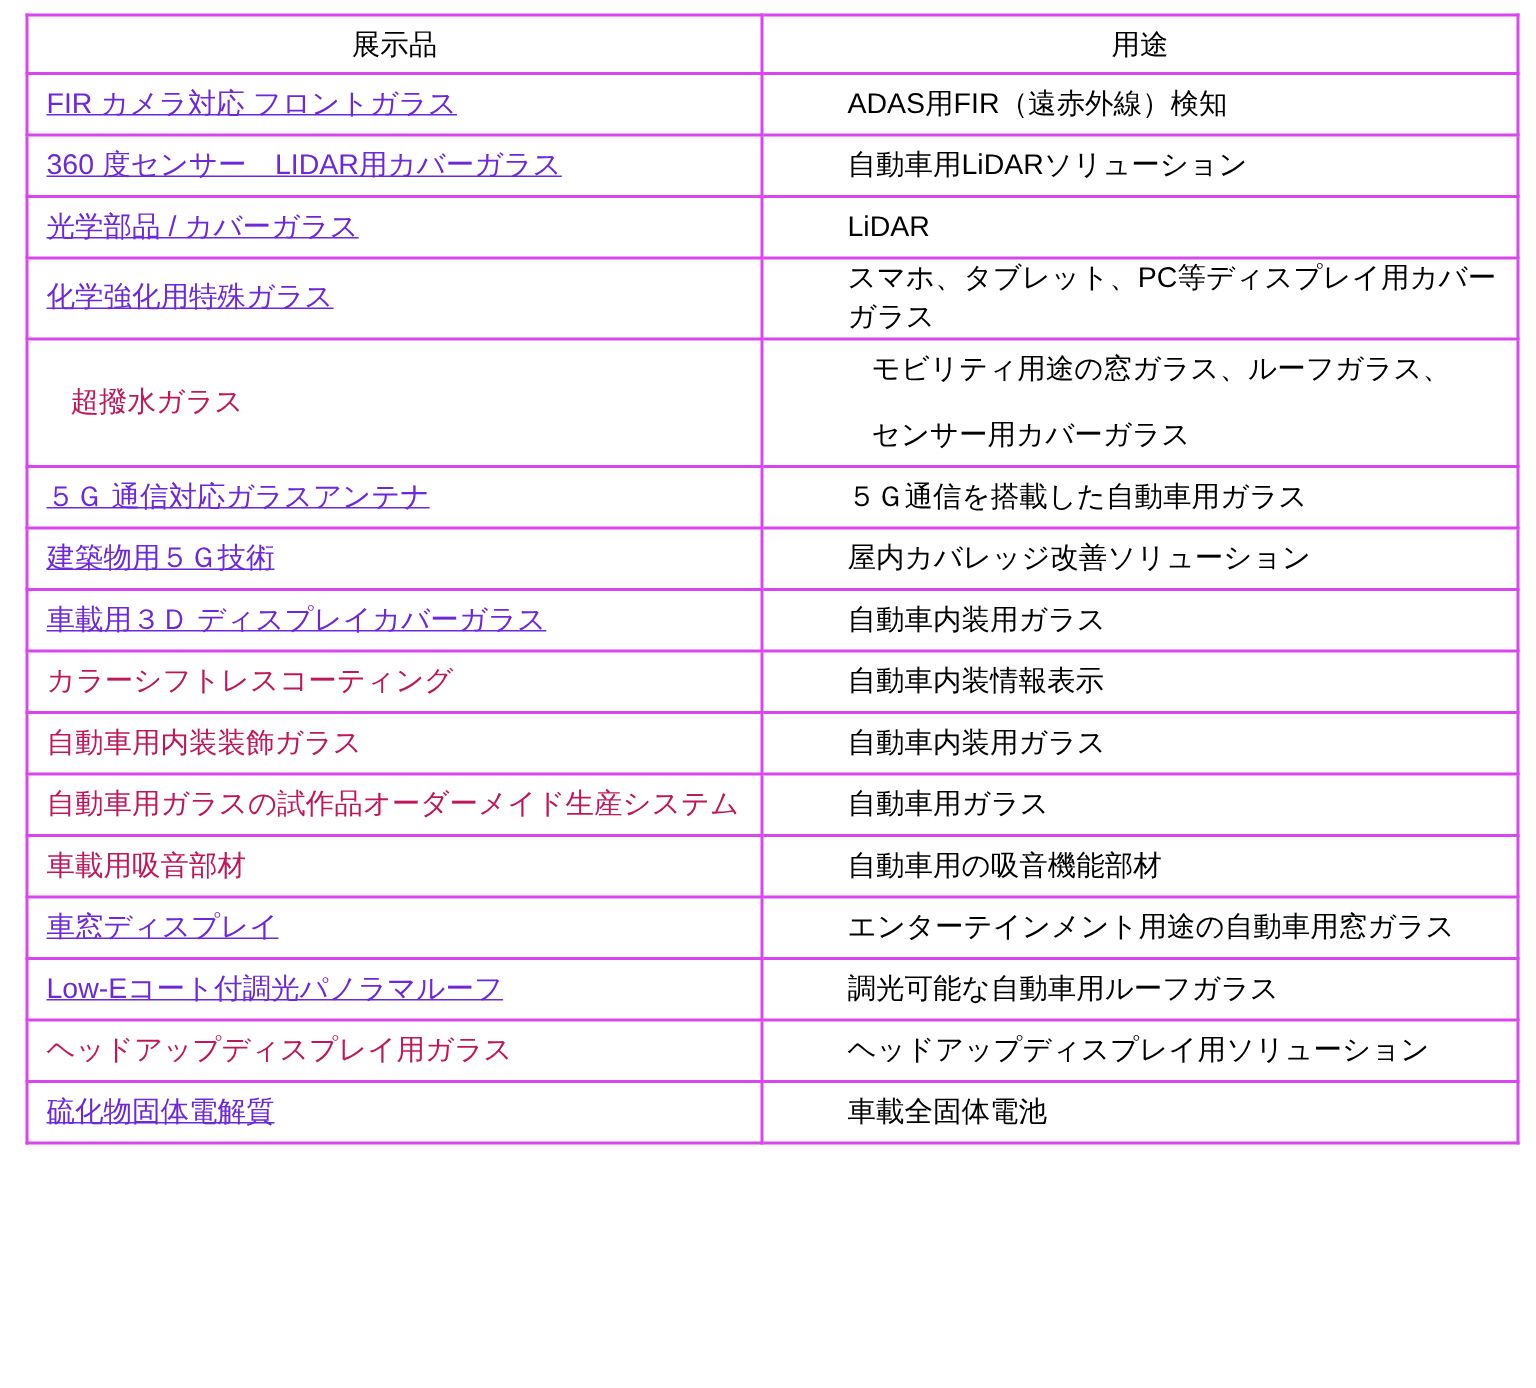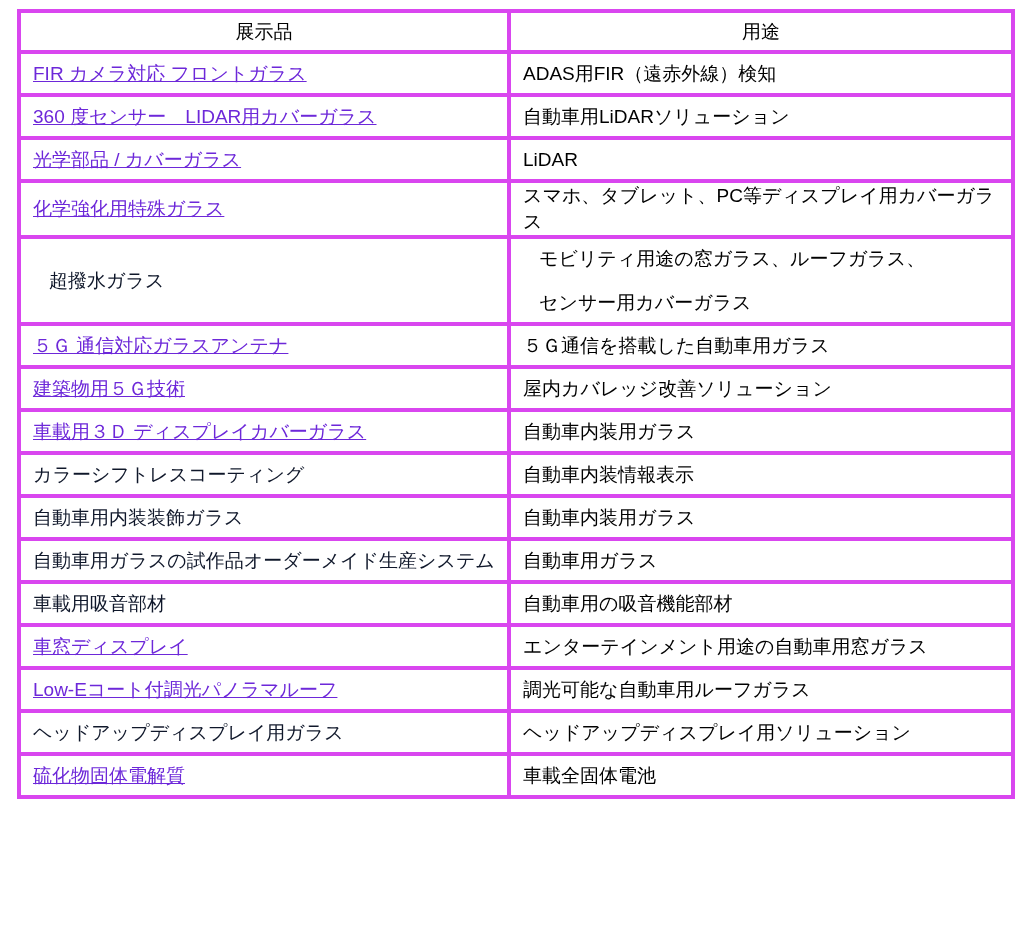--- a/index.html
+++ b/index.html
@@ -13,47 +13,47 @@
   }
   table.exhibit-table {
     border-collapse: collapse;
     table-layout: fixed;
     width: 994px;
     margin: 9px 0 0 17px;
     background: #ffffff;
   }
   table.exhibit-table th,
   table.exhibit-table td {
-    border: 4px solid #d946ef;
+    border: 2px solid #d946ef;
     font-size: 19px;
     vertical-align: middle;
     overflow: hidden;
   }
   table.exhibit-table th {
     height: 37px;
     font-weight: normal;
     text-align: center;
     padding: 0 6px;
   }
   table.exhibit-table td {
     height: 39px;
     text-align: left;
     padding: 0 12px;
     line-height: 26px;
   }
   col.item-col  { width: 490px; }
   col.usage-col { width: 504px; }
   tr.tall td { height: 83px; padding-left: 28px; }
-  .item-text { color: #0f172a; }
+  .item-text { color: #be185d; }
   .item-text.link {
     color: #6d28d9;
     text-decoration: underline;
     cursor: pointer;
   }
-  .usage-line { line-height: 26px; }
+  .usage-line { line-height: 26px; margin-left: 44px; }
   .usage-line + .usage-line { margin-top: 18px; }
 </style>
 </head>
 <body>
 
 <table class="exhibit-table">
   <colgroup>
     <col class="item-col">
     <col class="usage-col">
   </colgroup>

